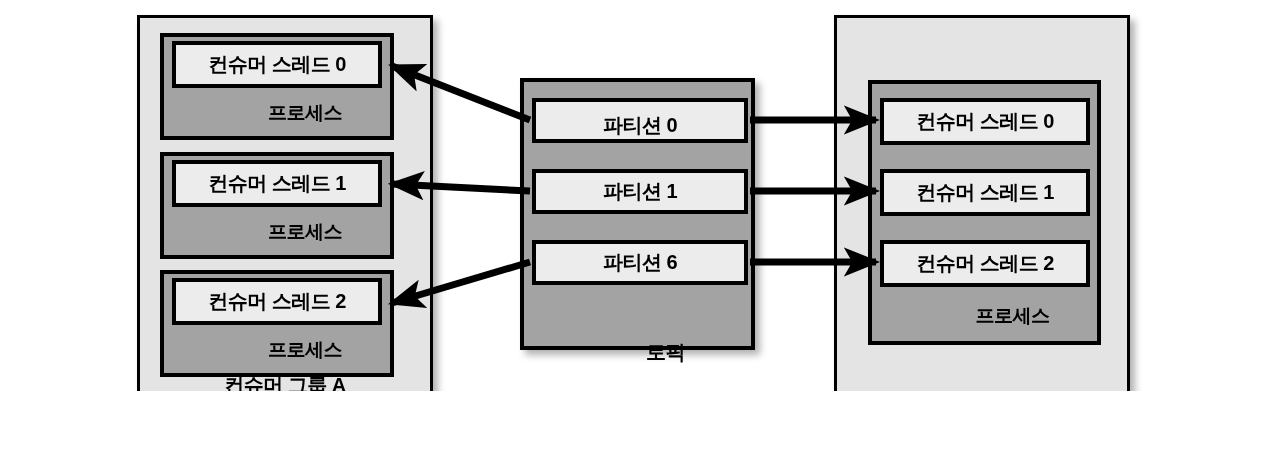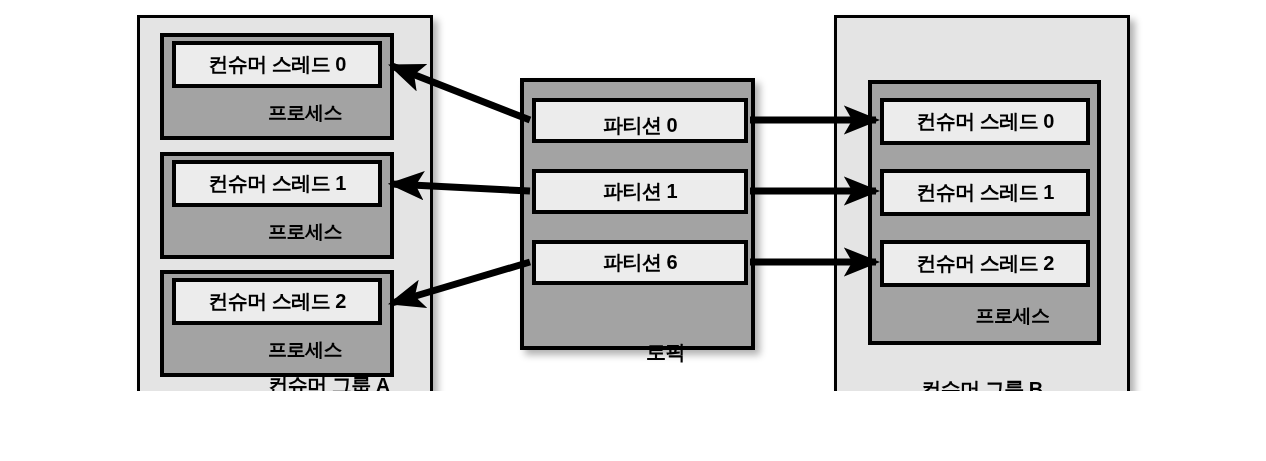--- a/index.html
+++ b/index.html
@@ -124,21 +124,21 @@
 
   <div class="process-box" style="left:160px; top:270px; width:234px; height:107px;">
   </div>
   <div class="inner-box thread-label" style="left:172px; top:278px; width:210px; height:47px;">
     <span>컨슈머 스레드 2</span>
   </div>
   <div class="box-caption process-caption" style="left:160px; top:337px; width:234px;">
     <span>프로세스</span>
   </div>
 
-  <div class="group-caption" style="left:137px; top:372px; width:296px;margin-left:44px;">
+  <div class="group-caption" style="left:137px; top:372px; width:296px;">
     <span>컨슈머 그룹 A</span>
   </div>
 
   <div class="topic-box" style="left:520px; top:78px; width:235px; height:272px;">
   </div>
 
   <div class="inner-box partition-label" style="left:532px; top:98px; width:216px; height:45px;align-items:flex-end;">
     <span>파티션 0</span>
   </div>
   <div class="inner-box partition-label" style="left:532px; top:169px; width:216px; height:45px;text-align:center;">
@@ -163,23 +163,20 @@
   <div class="inner-box thread-label" style="left:880px; top:169px; width:210px; height:47px;">
     <span>컨슈머 스레드 1</span>
   </div>
   <div class="inner-box thread-label" style="left:880px; top:240px; width:210px; height:47px;">
     <span>컨슈머 스레드 2</span>
   </div>
   <div class="box-caption process-caption" style="left:868px; top:303px; width:233px;">
     <span>프로세스</span>
   </div>
 
-  <div class="group-caption" style="left:834px; top:376px; width:296px;">
-    <span>컨슈머 그룹 B</span>
-  </div>
 
   <svg id="arrow-layer" viewBox="0 0 1266 461" width="1266" height="461">
     <defs>
       <marker id="arrowhead" markerWidth="5.2" markerHeight="4.2" refX="4.6" refY="2.1" orient="auto" markerUnits="strokeWidth">
         <path d="M0,0 L5.2,2.1 L0,4.2 L1.2,2.1 Z" fill="#000000"></path>
       </marker>
     </defs>
 
     <line x1="530" y1="120" x2="392" y2="66" stroke="#000000" stroke-width="7" marker-end="url(#arrowhead)"></line>
 

